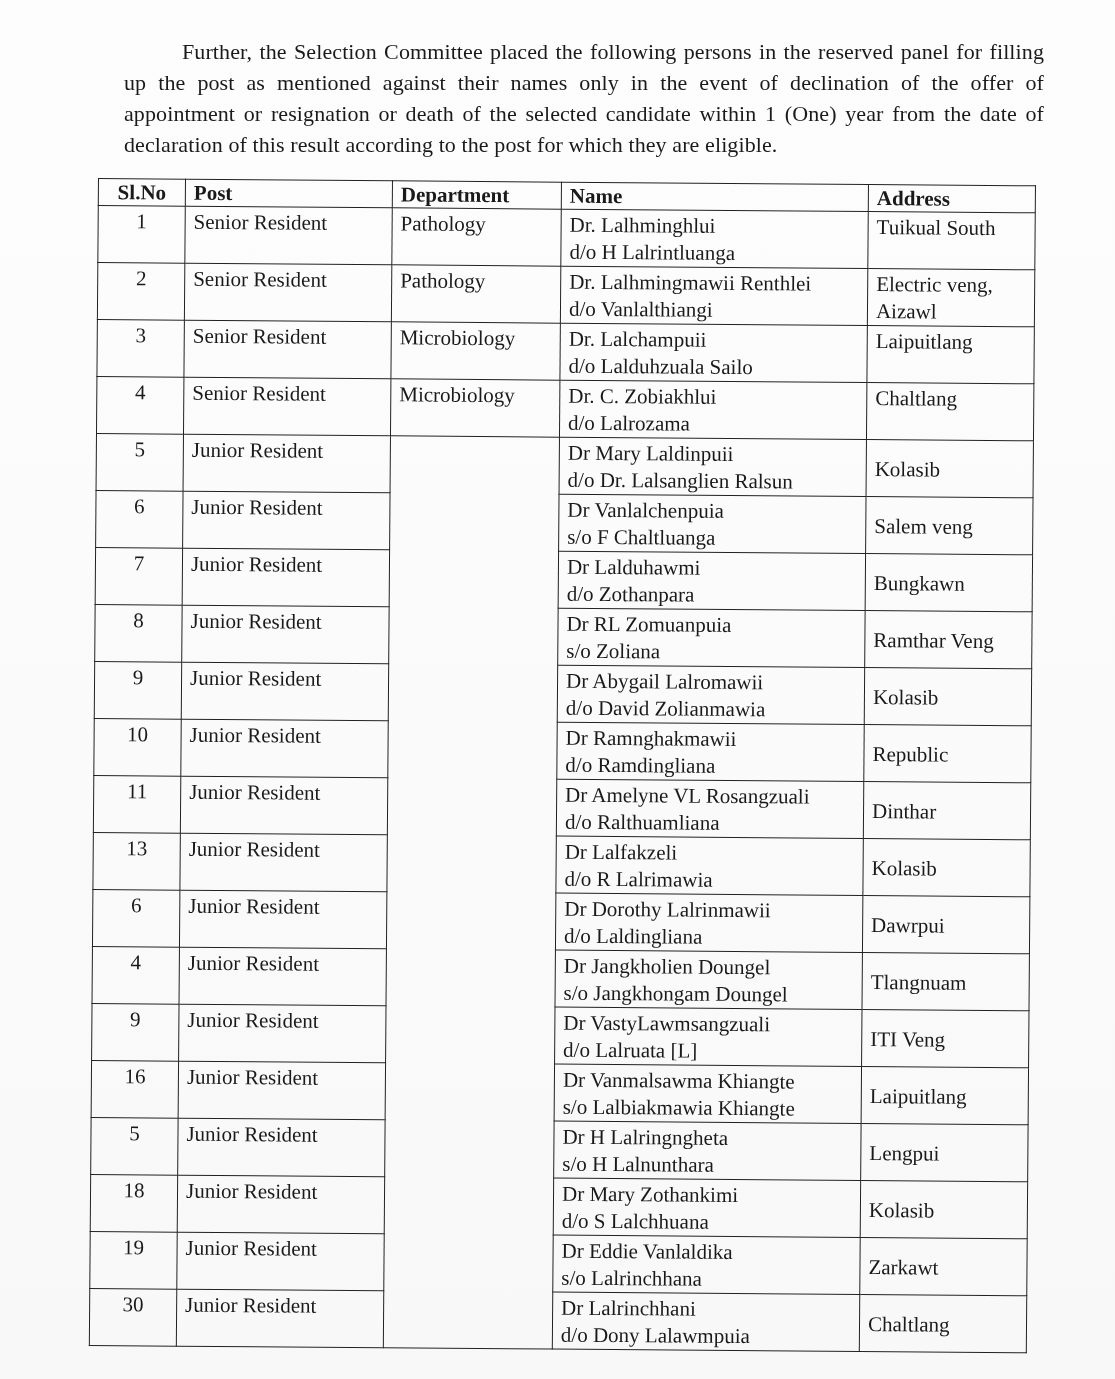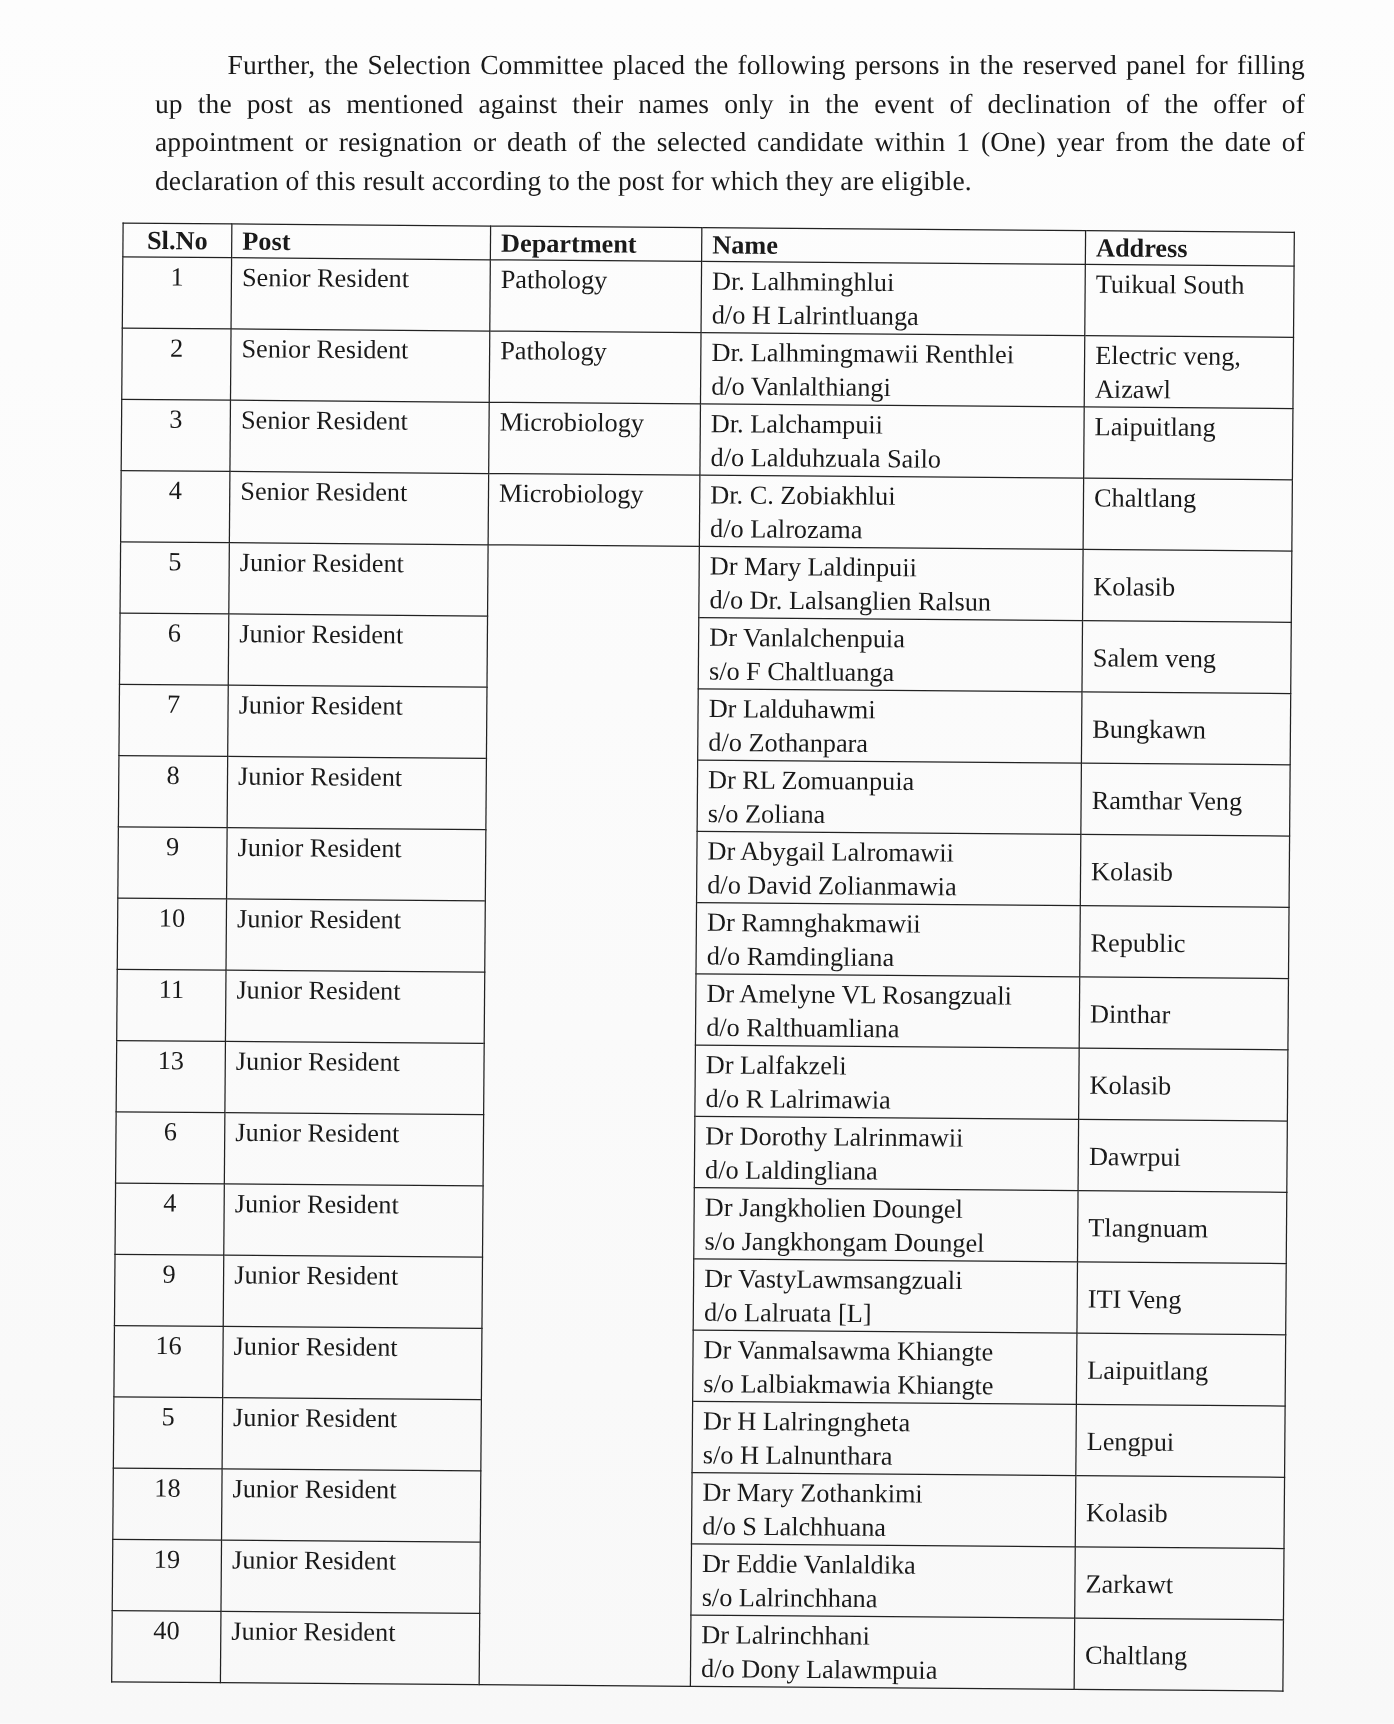--- a/index.html
+++ b/index.html
@@ -260,21 +260,21 @@
       <tr class="body-row">
         <td class="sl">19</td>
         <td class="post">Junior Resident</td>
         <td class="name">
             <span class="name-line">Dr Eddie Vanlaldika</span>
             <span class="name-line">s/o Lalrinchhana</span>
           </td>
         <td class="addr mid">Zarkawt</td>
       </tr>
       <tr class="body-row">
-        <td class="sl">40</td>
+        <td class="sl">30</td>
         <td class="post">Junior Resident</td>
         <td class="name">
             <span class="name-line">Dr Lalrinchhani</span>
             <span class="name-line">d/o Dony Lalawmpuia</span>
           </td>
         <td class="addr mid">Chaltlang</td>
       </tr>
     </tbody>
   </table>
 

